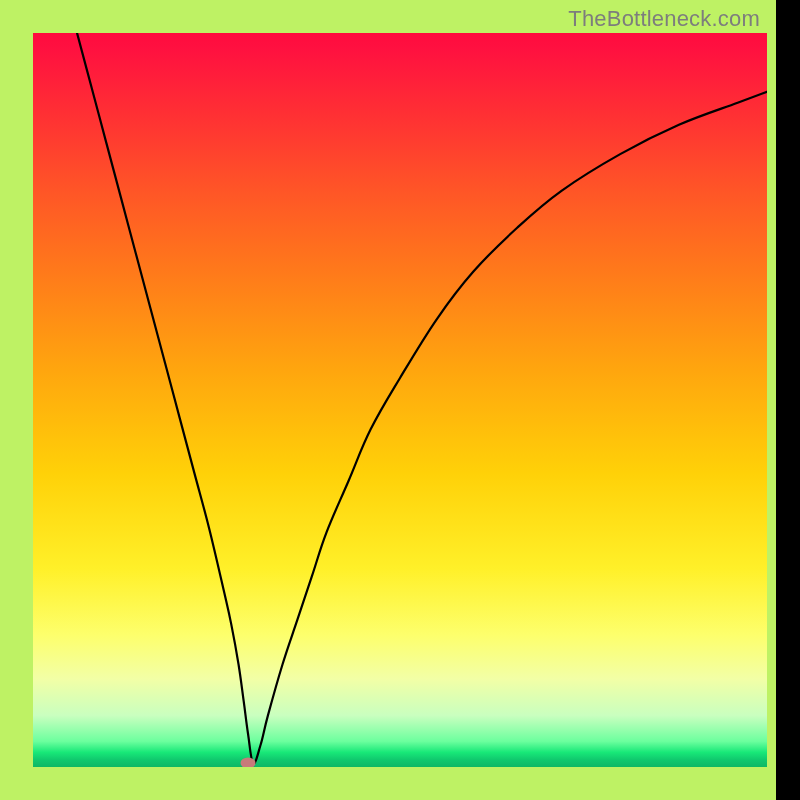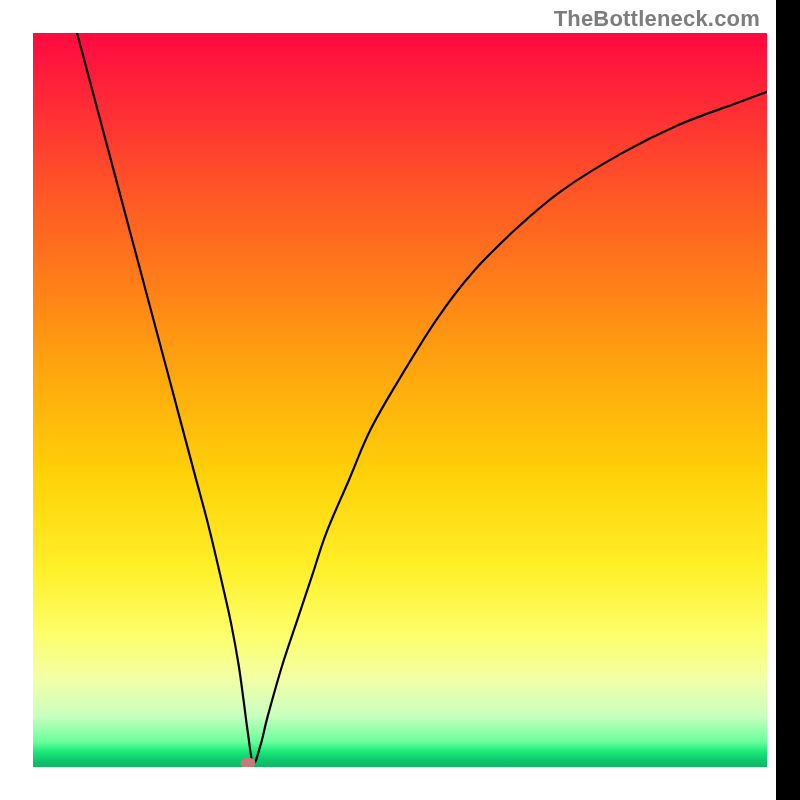--- a/index.html
+++ b/index.html
@@ -7,22 +7,21 @@
     padding: 0;
     width: 800px;
     height: 800px;
     background: #000;
     overflow: hidden;
   }
   .frame {
     position: relative;
     width: 776px;
     height: 800px;
-    background: #ffffff;
-    font-weight: bold;
+    background: #bef264;
   }
   .plot-area {
     position: absolute;
     left: 33px;
     top: 33px;
     width: 734px;
     height: 734px;
     overflow: hidden;
   }
   .gradient-bg {

